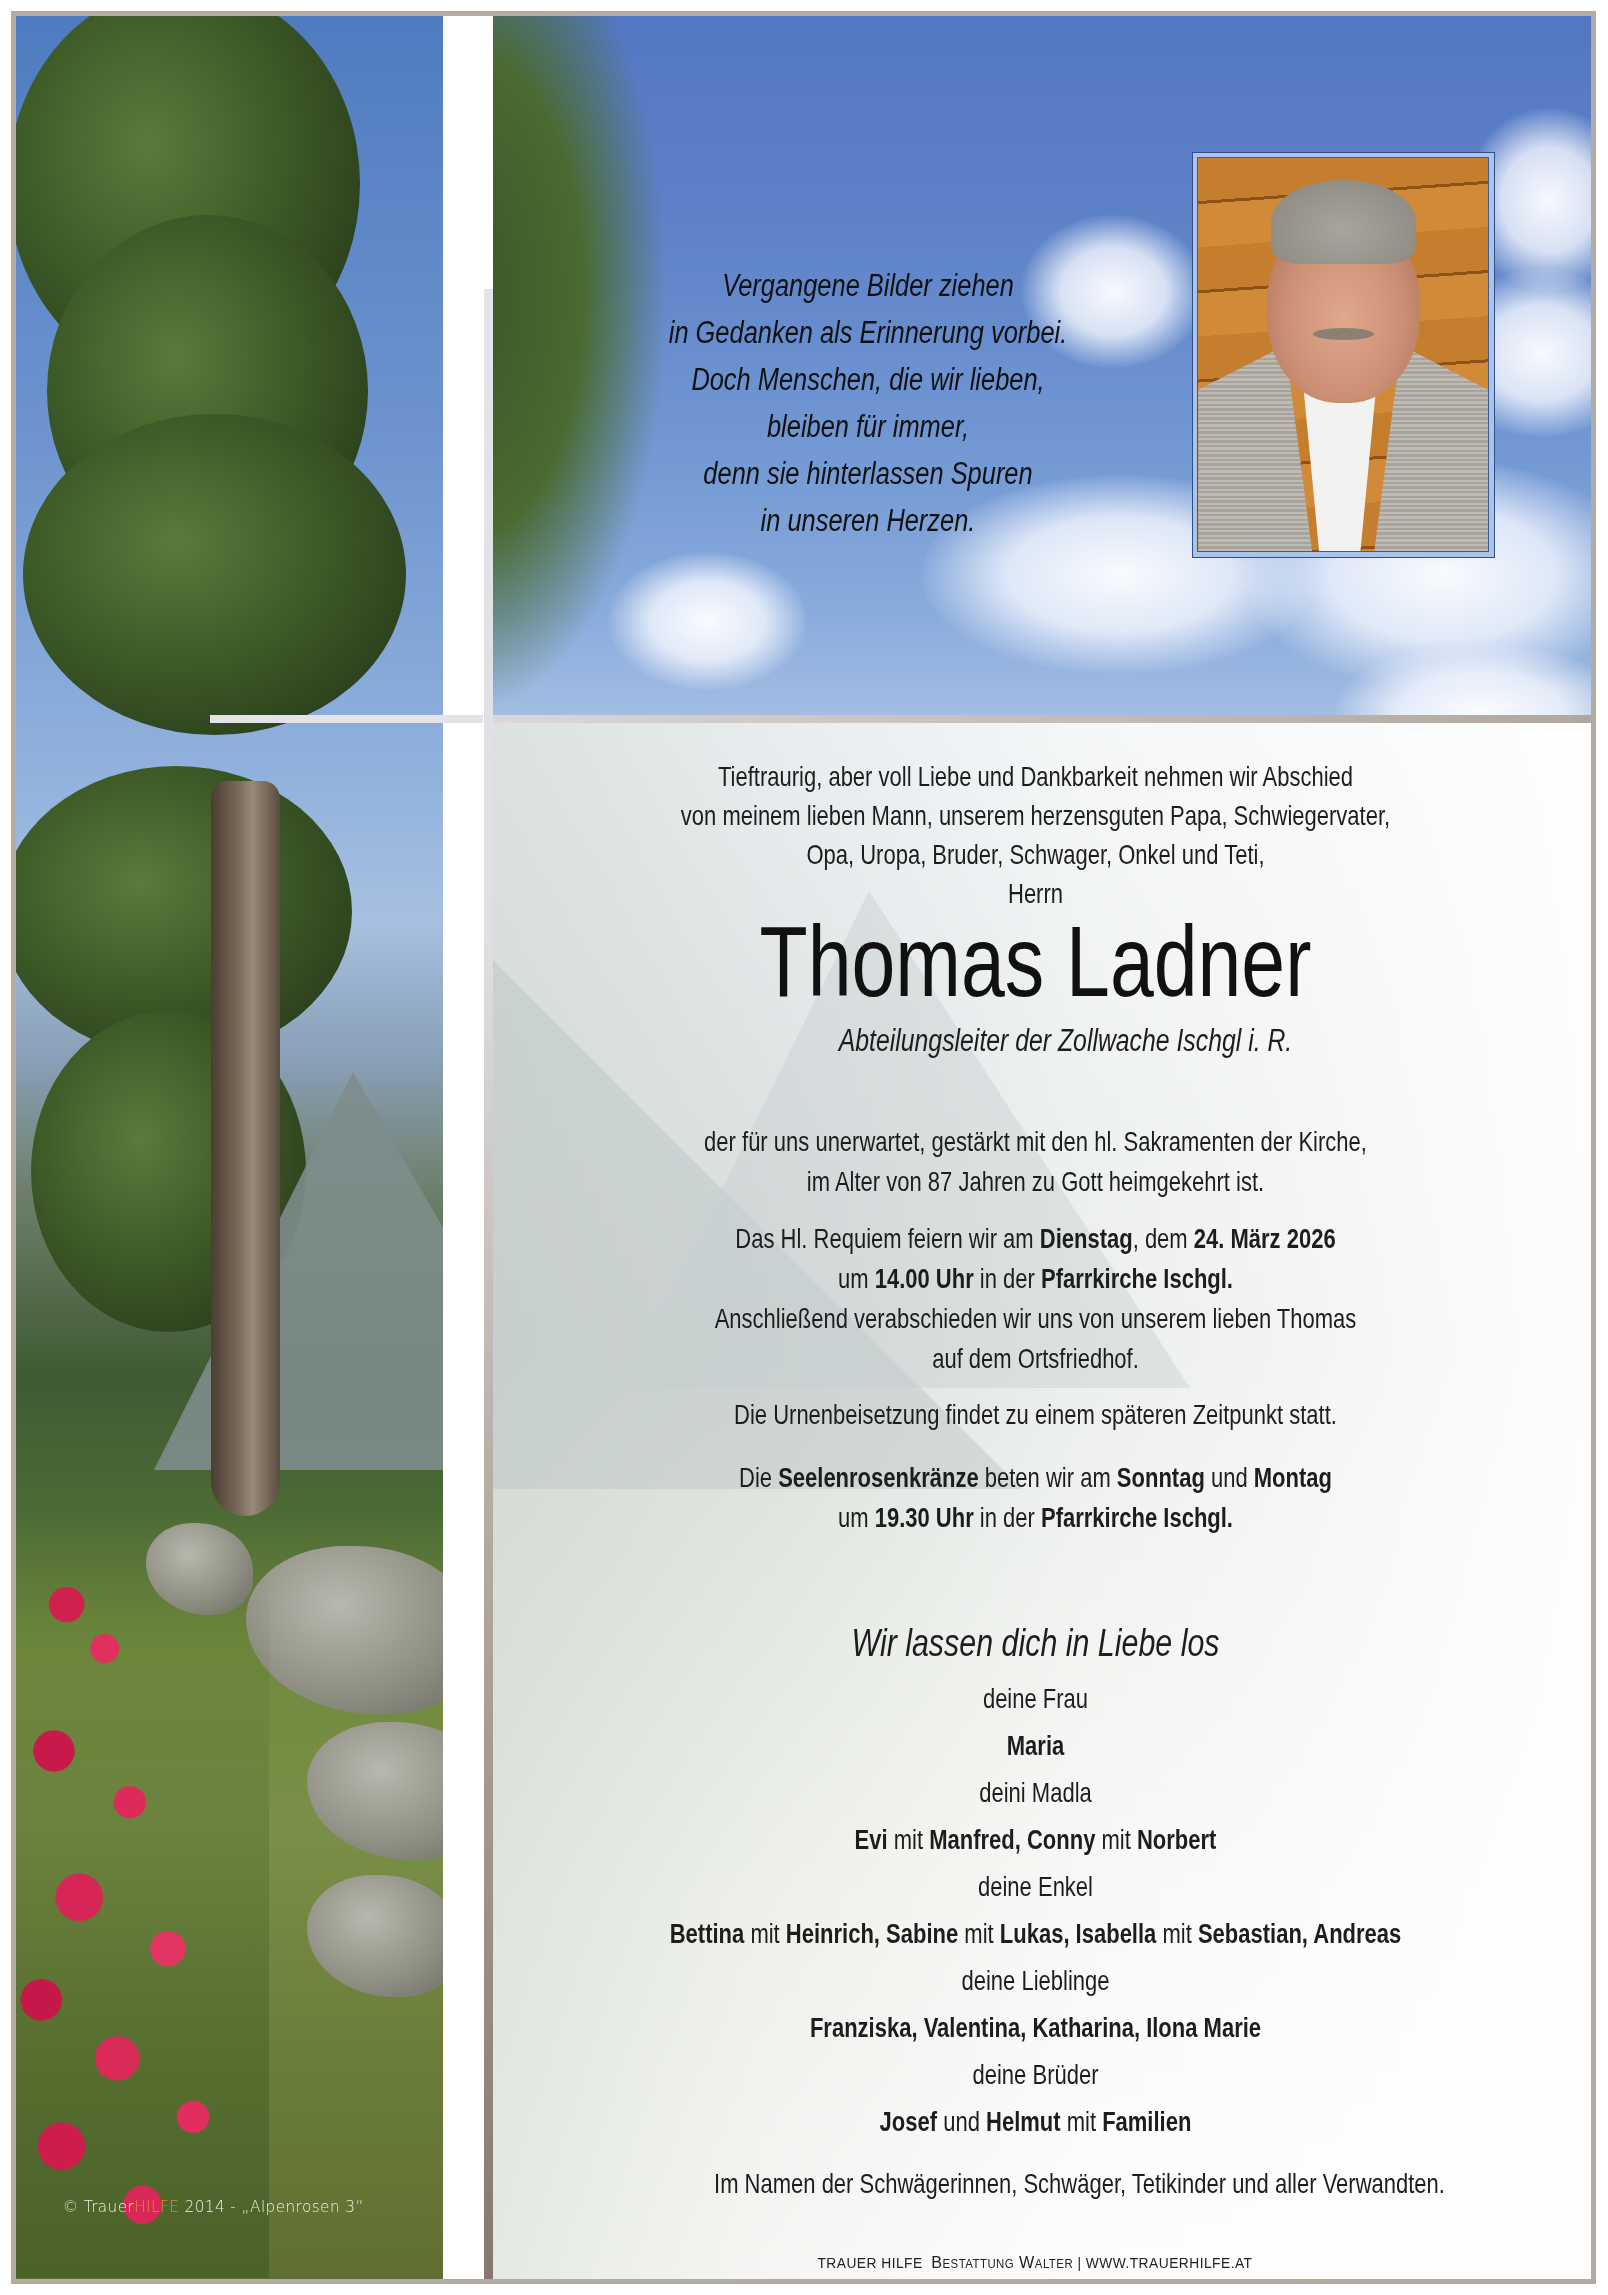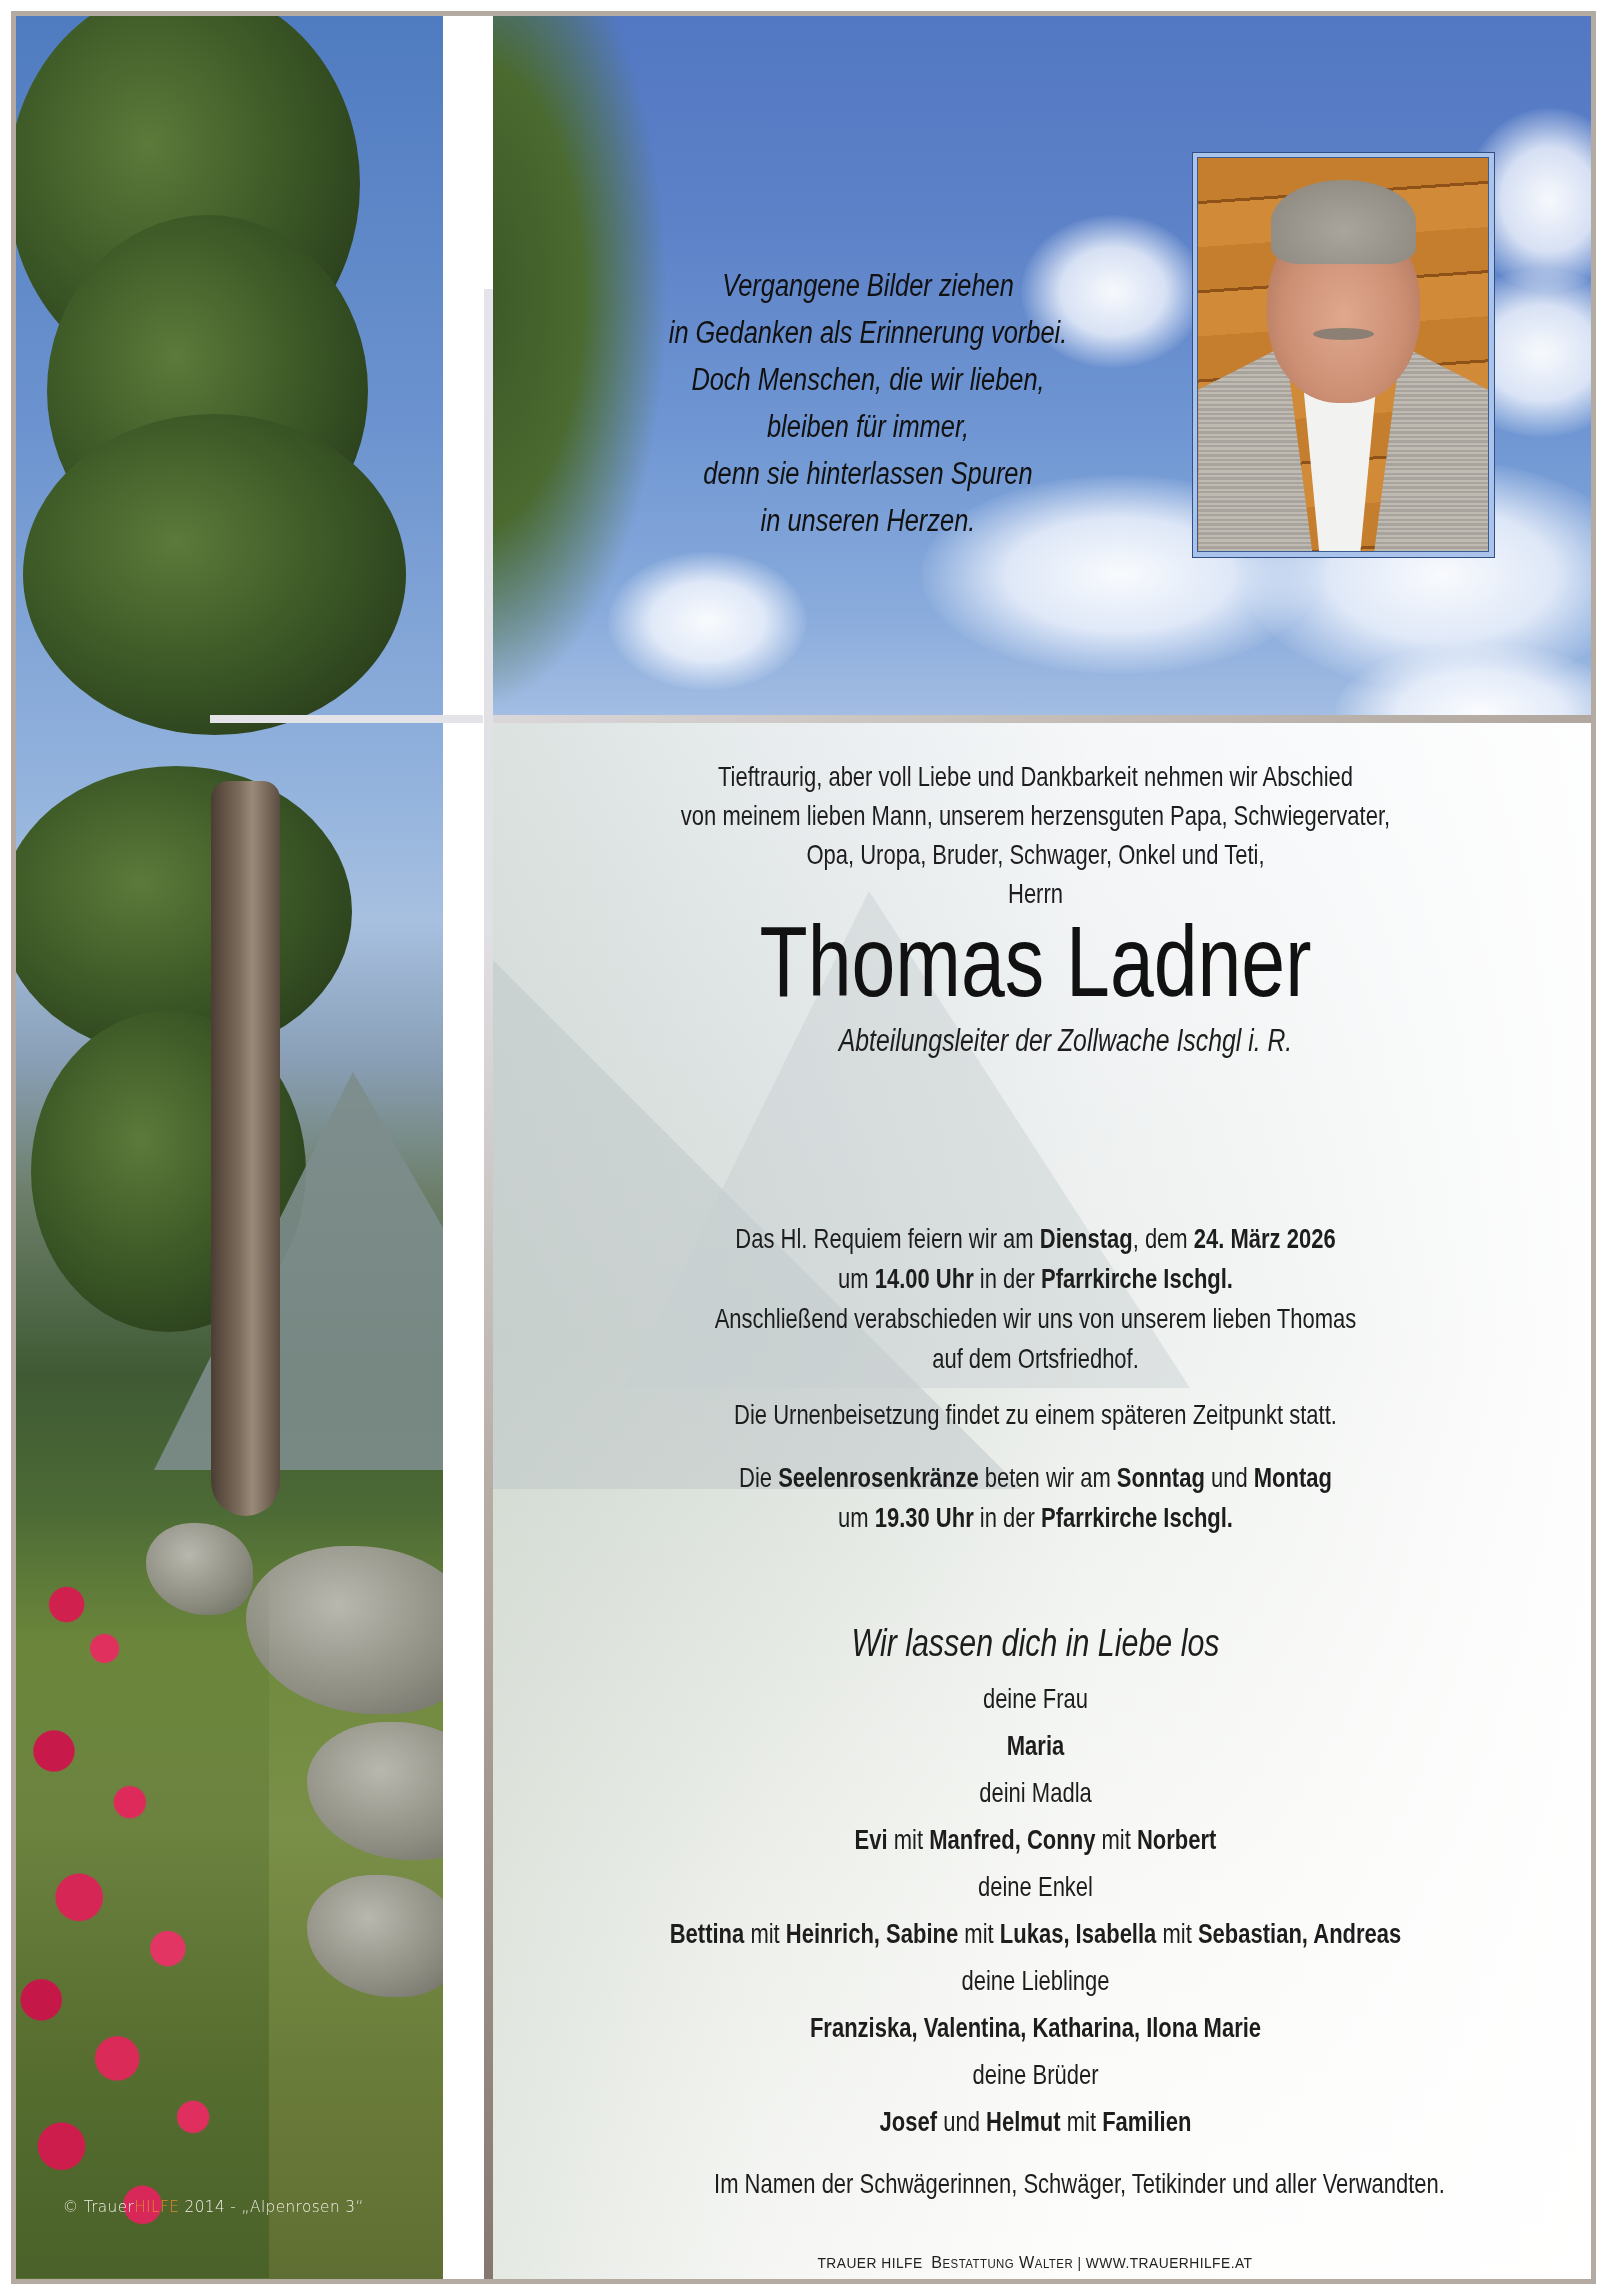--- a/index.html
+++ b/index.html
@@ -154,20 +154,24 @@
         <span class="line">Herrn</span>
       </div>
 
       <div class="text name">
         <span class="line">Thomas Ladner</span>
       </div>
       <div class="text title">
         <span class="line">Abteilungsleiter der Zollwache Ischgl i. R.</span>
       </div>
 
+      <div class="text death">
+        <span class="line">der für uns unerwartet, gestärkt mit den hl. Sakramenten der Kirche,</span>
+        <span class="line">im Alter von 87 Jahren zu Gott heimgekehrt ist.</span>
+      </div>
 
       <div class="text requiem">
         <span class="line"><span>Das Hl. Requiem feiern wir am</span> <b>Dienstag</b><span>, dem</span> <b>24. März 2026</b></span>
         <span class="line"><span>um</span> <b>14.00 Uhr</b> <span>in der</span> <b>Pfarrkirche Ischgl.</b></span>
         <span class="line">Anschließend verabschieden wir uns von unserem lieben Thomas</span>
         <span class="line">auf dem Ortsfriedhof.</span>
       </div>
 
       <div class="text urn">
         <span class="line">Die Urnenbeisetzung findet zu einem späteren Zeitpunkt statt.</span>

